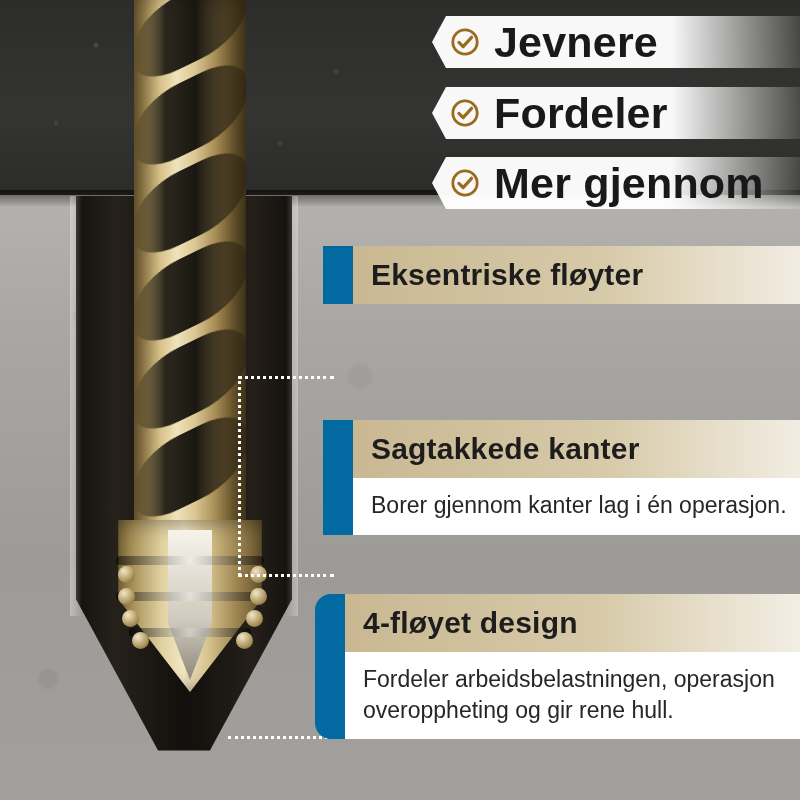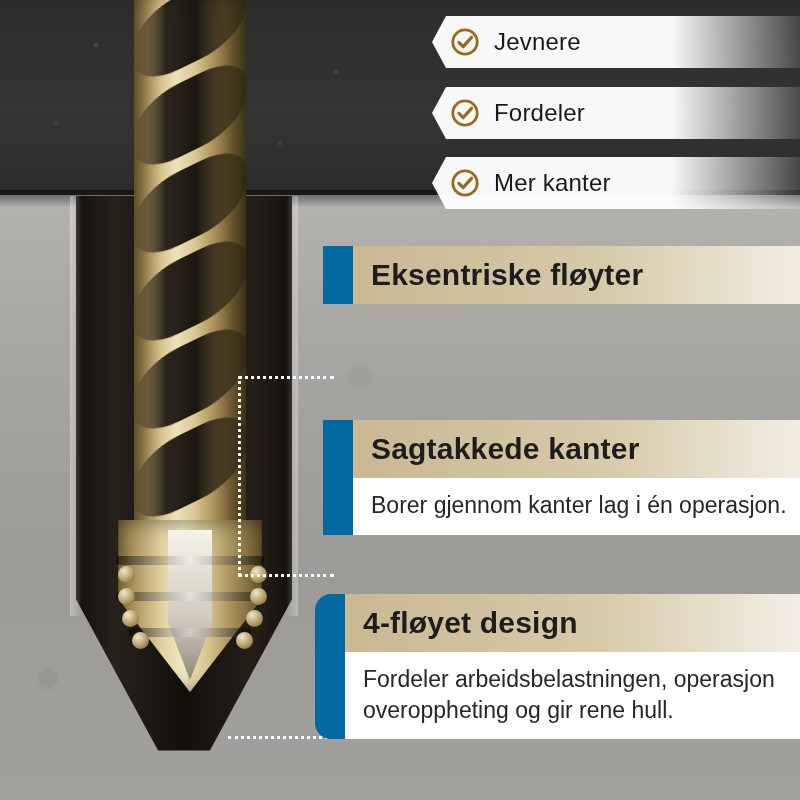--- a/index.html
+++ b/index.html
@@ -127,24 +127,25 @@
     position: absolute;
     display: flex;
     align-items: center;
     gap: 14px;
     height: 52px;
     padding-left: 18px;
     background: linear-gradient(90deg, rgba(255,255,255,0.97) 0%, rgba(255,255,255,0.97) 62%, rgba(255,255,255,0.0) 100%);
     clip-path: polygon(14px 0, 100% 0, 100% 100%, 14px 100%, 0 50%);
   }
   .banner .label {
-    font-size: 24px;
+    font-size: 43px;
     color: #191919;
     letter-spacing: 0.2px;
     white-space: nowrap;
+    font-weight: bold;
   }
   .check {
     width: 30px; height: 30px;
     flex: 0 0 30px;
   }
 
   
   .card {
     position: absolute;
     width: 565px;
@@ -235,21 +236,21 @@
       <path d="M9.5 16.5 L14 21 L23 11" fill="none" stroke="#9a6b1e" stroke-width="3.4" stroke-linecap="round" stroke-linejoin="round"></path>
     </svg>
     <span class="label">Fordeler</span>
   </div>
 
   <div class="banner" style="left:432px; top:157px; width:368px;">
     <svg class="check" viewBox="0 0 32 32">
       <circle cx="16" cy="16" r="13" fill="none" stroke="#9a6b1e" stroke-width="3"></circle>
       <path d="M9.5 16.5 L14 21 L23 11" fill="none" stroke="#9a6b1e" stroke-width="3.4" stroke-linecap="round" stroke-linejoin="round"></path>
     </svg>
-    <span class="label">Mer kanter</span>
+    <span class="label">Mer gjennom</span>
   </div>
 
   <div class="card" style="left:323px; top:246px;">
     <div class="card-title">Eksentriske fløyter</div>
   </div>
 
   <div class="card" style="left:323px; top:420px;">
     <div class="card-title">Sagtakkede kanter</div>
     <div class="card-body">Borer gjennom kanter lag i én operasjon.</div>
   </div>

